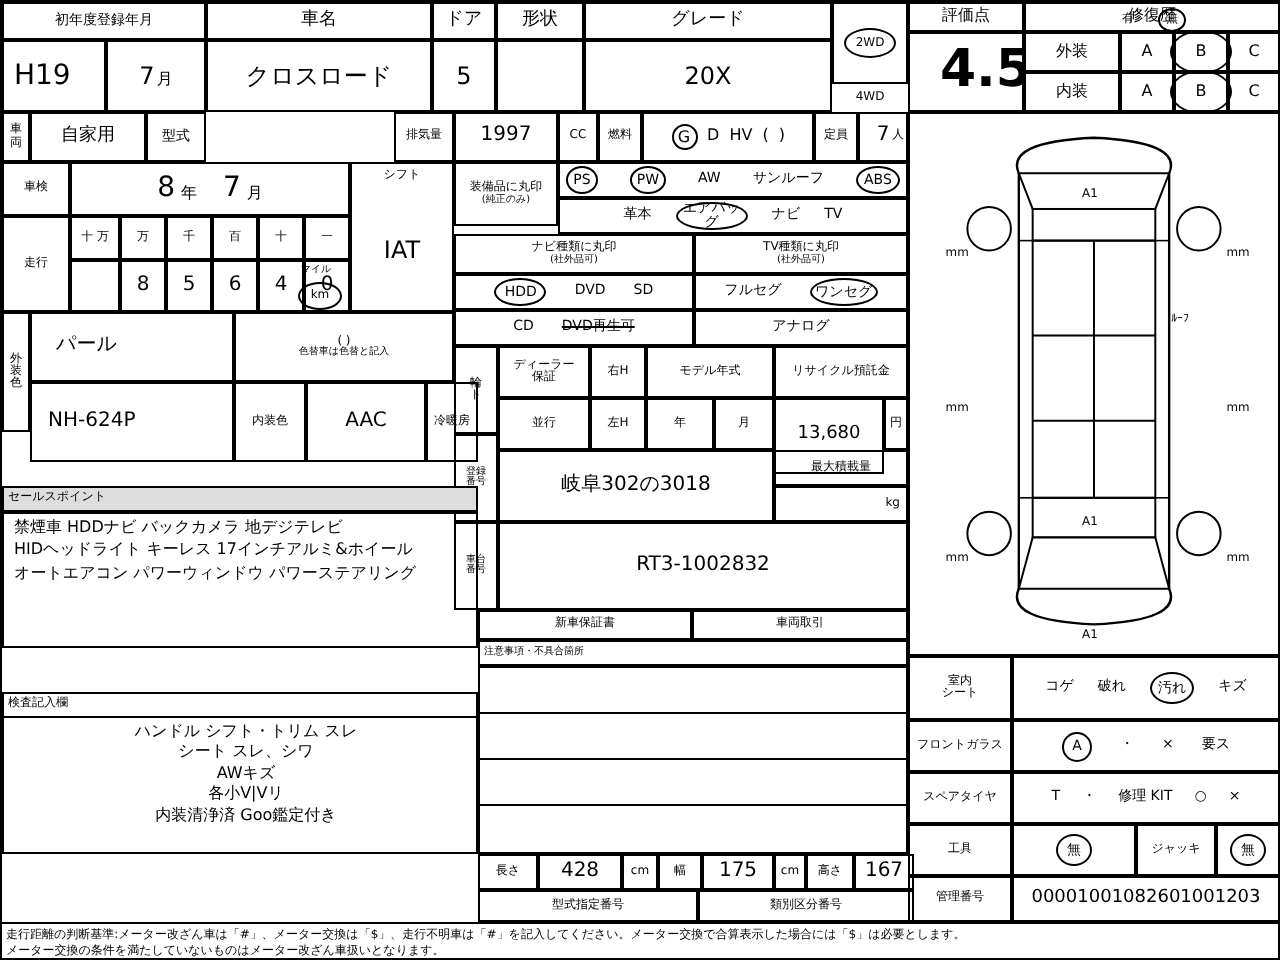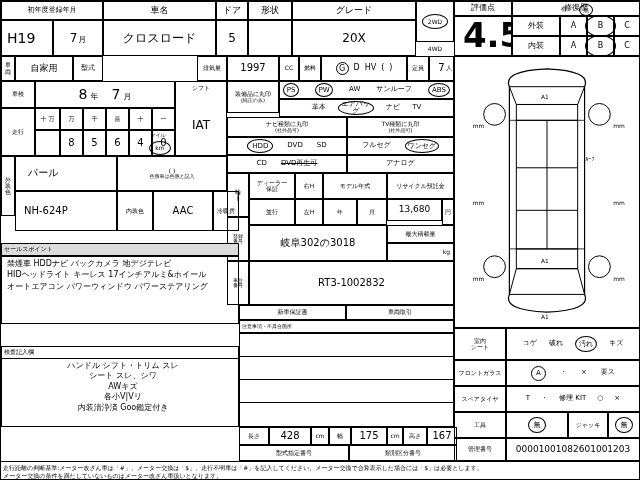--- a/index.html
+++ b/index.html
@@ -33,21 +33,21 @@
   }
   .nb { border: none; }
   .lft { justify-content: flex-start; padding-left: 2px; text-align: left; }
   .tiny { font-size: 6px; }
   .t7 { font-size: 7px; }
   .t8 { font-size: 8px; }
   .t9 { font-size: 9px; }
   .t10 { font-size: 10px; }
   .t12 { font-size: 12px; }
   .t14 { font-size: 14px; }
-  .t26 { font-size: 34px; padding-left: 20px; }
+  .t26 { font-size: 26px; padding-left: 20px; }
   .bold { font-weight: bold; }
   .vcol { flex-direction: column; }
   .ring {
     border: 1.6px solid #000;
     border-radius: 50%;
     display: inline-flex;
     align-items: center;
     justify-content: center;
     line-height: 1;
   }
@@ -255,21 +255,21 @@
     <span style="font-size:6px;">ディーラー</span>
     <span style="font-size:6px;">保証</span>
   </div>
   <div class="bx tiny" style="left:294px;top:172px;width:28px;height:26px;">右H</div>
   <div class="bx tiny" style="left:248px;top:198px;width:46px;height:26px;">並行</div>
   <div class="bx tiny" style="left:294px;top:198px;width:28px;height:26px;">左H</div>
   <div class="bx tiny" style="left:322px;top:172px;width:64px;height:26px;">モデル年式</div>
   <div class="bx tiny" style="left:322px;top:198px;width:34px;height:26px;">年</div>
   <div class="bx tiny" style="left:356px;top:198px;width:30px;height:26px;">月</div>
   <div class="bx tiny" style="left:386px;top:172px;width:67px;height:26px;">リサイクル預託金</div>
-  <div class="bx t9" style="left:386px;top:198px;width:55px;height:22px;">13,680</div>
+  <div class="bx t9" style="left:386px;top:198px;width:55px;height:38px;">13,680</div>
   <div class="bx tiny" style="left:441px;top:198px;width:12px;height:26px;">円</div>
   <div class="bx tiny" style="left:386px;top:224px;width:67px;height:18px;">最大積載量</div>
   <div class="bx tiny" style="left:386px;top:242px;width:67px;height:18px;justify-content:flex-end;padding-right:3px;">kg</div>
 
   <div class="bx tiny vcol" style="left:226px;top:216px;width:22px;height:44px;">
     <span style="font-size:5px;">登録</span>
     <span style="font-size:5px;">番号</span>
   </div>
   <div class="bx t10" style="left:248px;top:224px;width:138px;height:36px;">岐阜302の3018</div>
   <div class="bx tiny vcol" style="left:226px;top:260px;width:22px;height:44px;">

